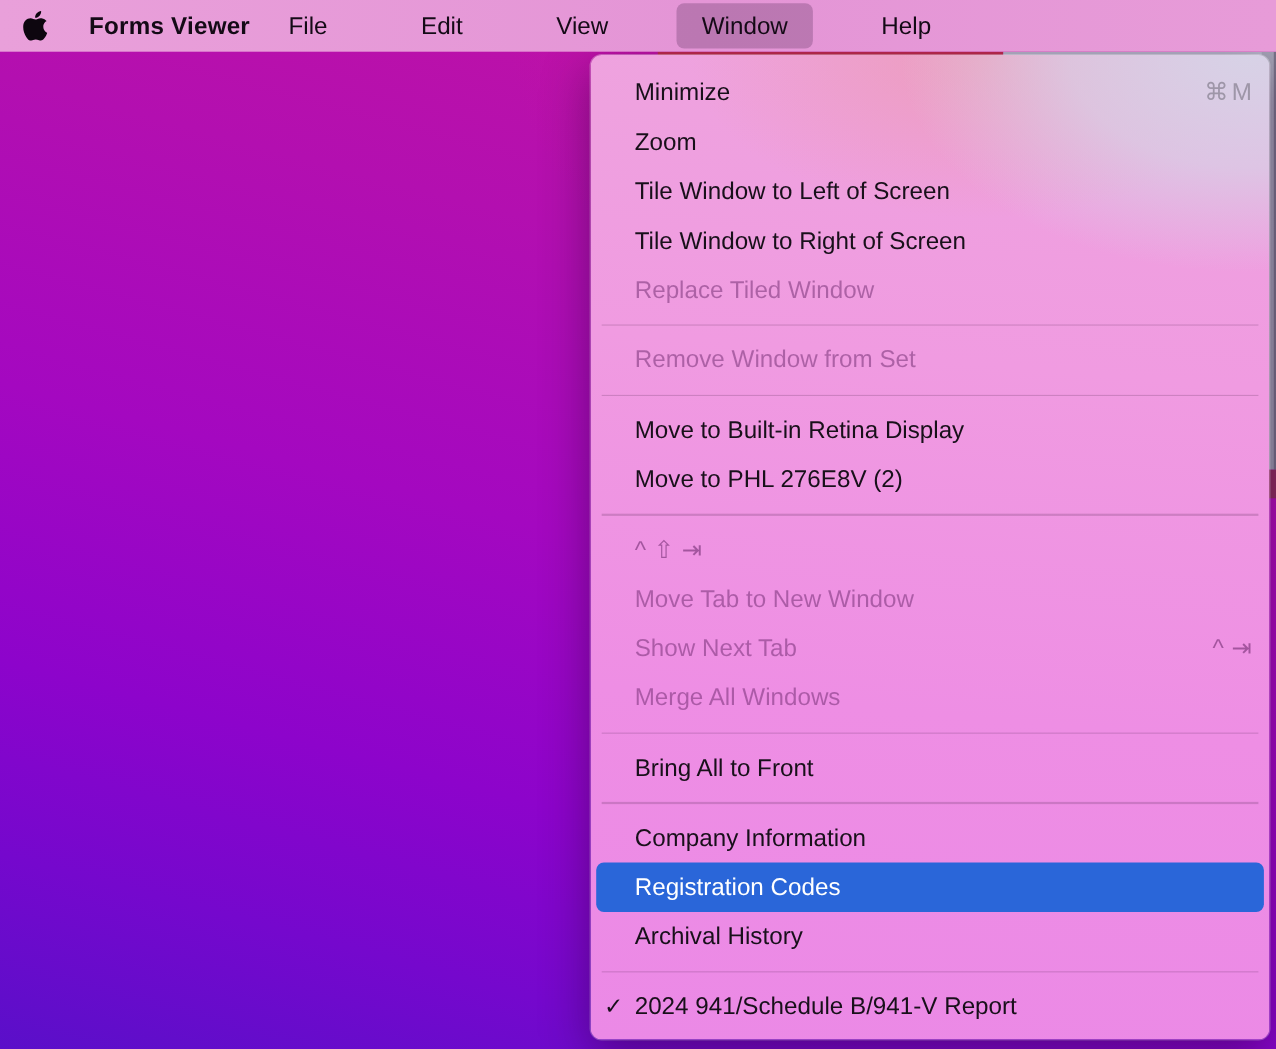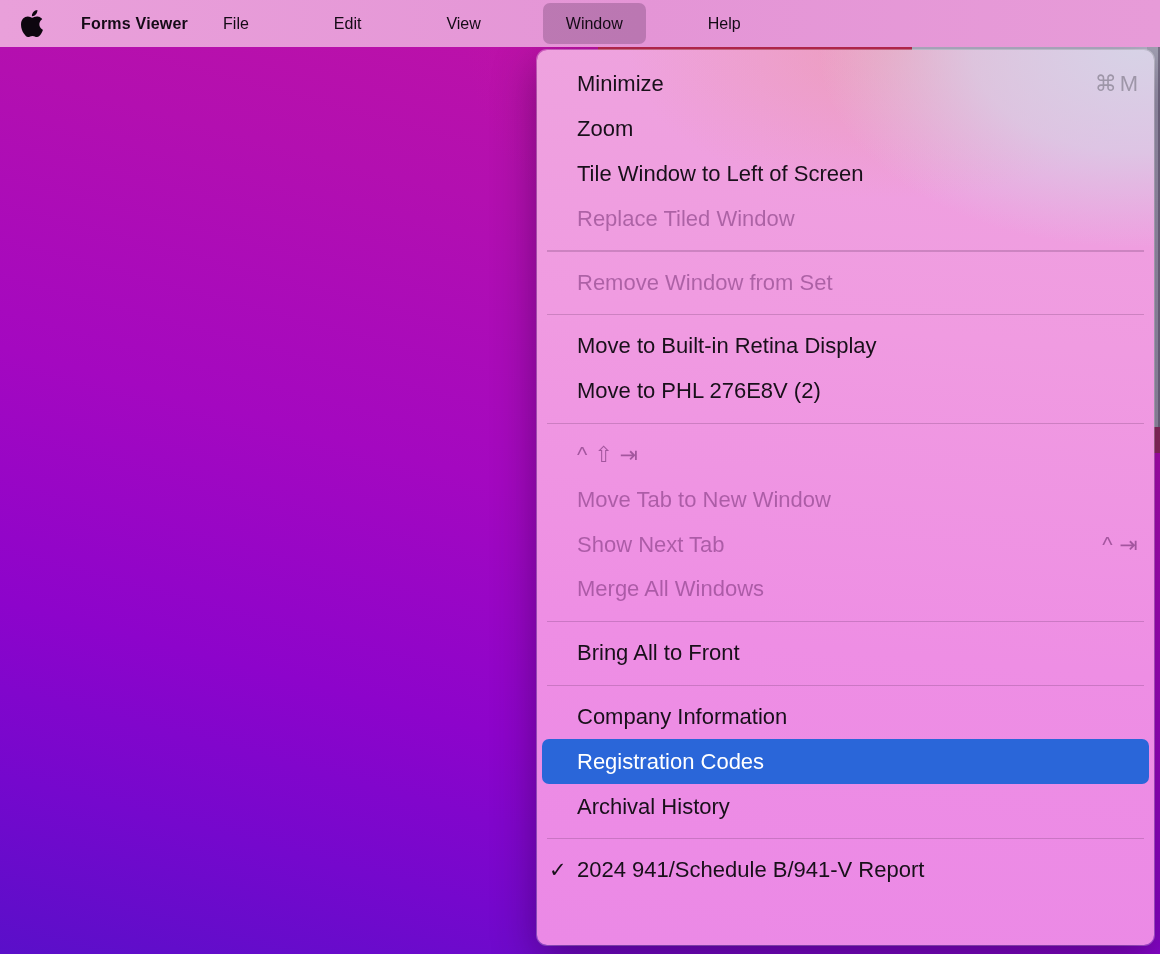--- a/index.html
+++ b/index.html
@@ -19,21 +19,21 @@
   .bg-gray-sliver{position:absolute;left:912px;top:47px;right:0;height:6px;background:#b5b4c7;}
   .bg-strip-gray{position:absolute;right:0;top:47px;width:13px;height:380px;
     background:linear-gradient(#a4a3b5,#9c9bad);border-right:2px solid rgba(70,60,85,.45);box-sizing:border-box;}
   .bg-strip-maroon{position:absolute;right:0;top:427px;width:13px;height:26px;background:#8e2c5c;}
 
   
   .menubar{
     position:absolute;left:0;top:0;right:0;height:47px;
     display:flex;align-items:center;
     background:linear-gradient(to right,#e9a0da 0%,#e495d6 55%,#e79bd8 100%);
-    color:#140a16;font-size:16px;z-index:5;
+    color:#140a16;font-size:22px;z-index:5;
   }
   .apple{margin-left:21px;display:flex;align-items:center;}
   .appname{font-weight:700;margin-left:38px;letter-spacing:.2px;}
   .mb-items{display:flex;margin-left:9px;height:47px;align-items:center;gap:36px;}
   .mb-item{padding:0 23px;height:41px;line-height:41px;border-radius:7px;margin-left:3px;white-space:nowrap;}
   .mb-item.active{background:rgba(84,42,86,0.28);}
 
   
   .menu{
     position:absolute;left:537px;top:50px;width:617px;height:895px;
@@ -87,20 +87,23 @@
     <div class="mi">
       <span class="lbl">Minimize</span>
       <span class="sc gray">⌘M</span>
     </div>
     <div class="mi">
       <span class="lbl">Zoom</span>
     </div>
     <div class="mi">
       <span class="lbl">Tile Window to Left of Screen</span>
     </div>
+    <div class="mi">
+      <span class="lbl">Tile Window to Right of Screen</span>
+    </div>
     <div class="mi disabled">
       <span class="lbl">Replace Tiled Window</span>
     </div>
     <div class="sep"></div>
     <div class="mi disabled">
       <span class="lbl">Remove Window from Set</span>
     </div>
     <div class="sep"></div>
     <div class="mi">
       <span class="lbl">Move to Built-in Retina Display</span>

